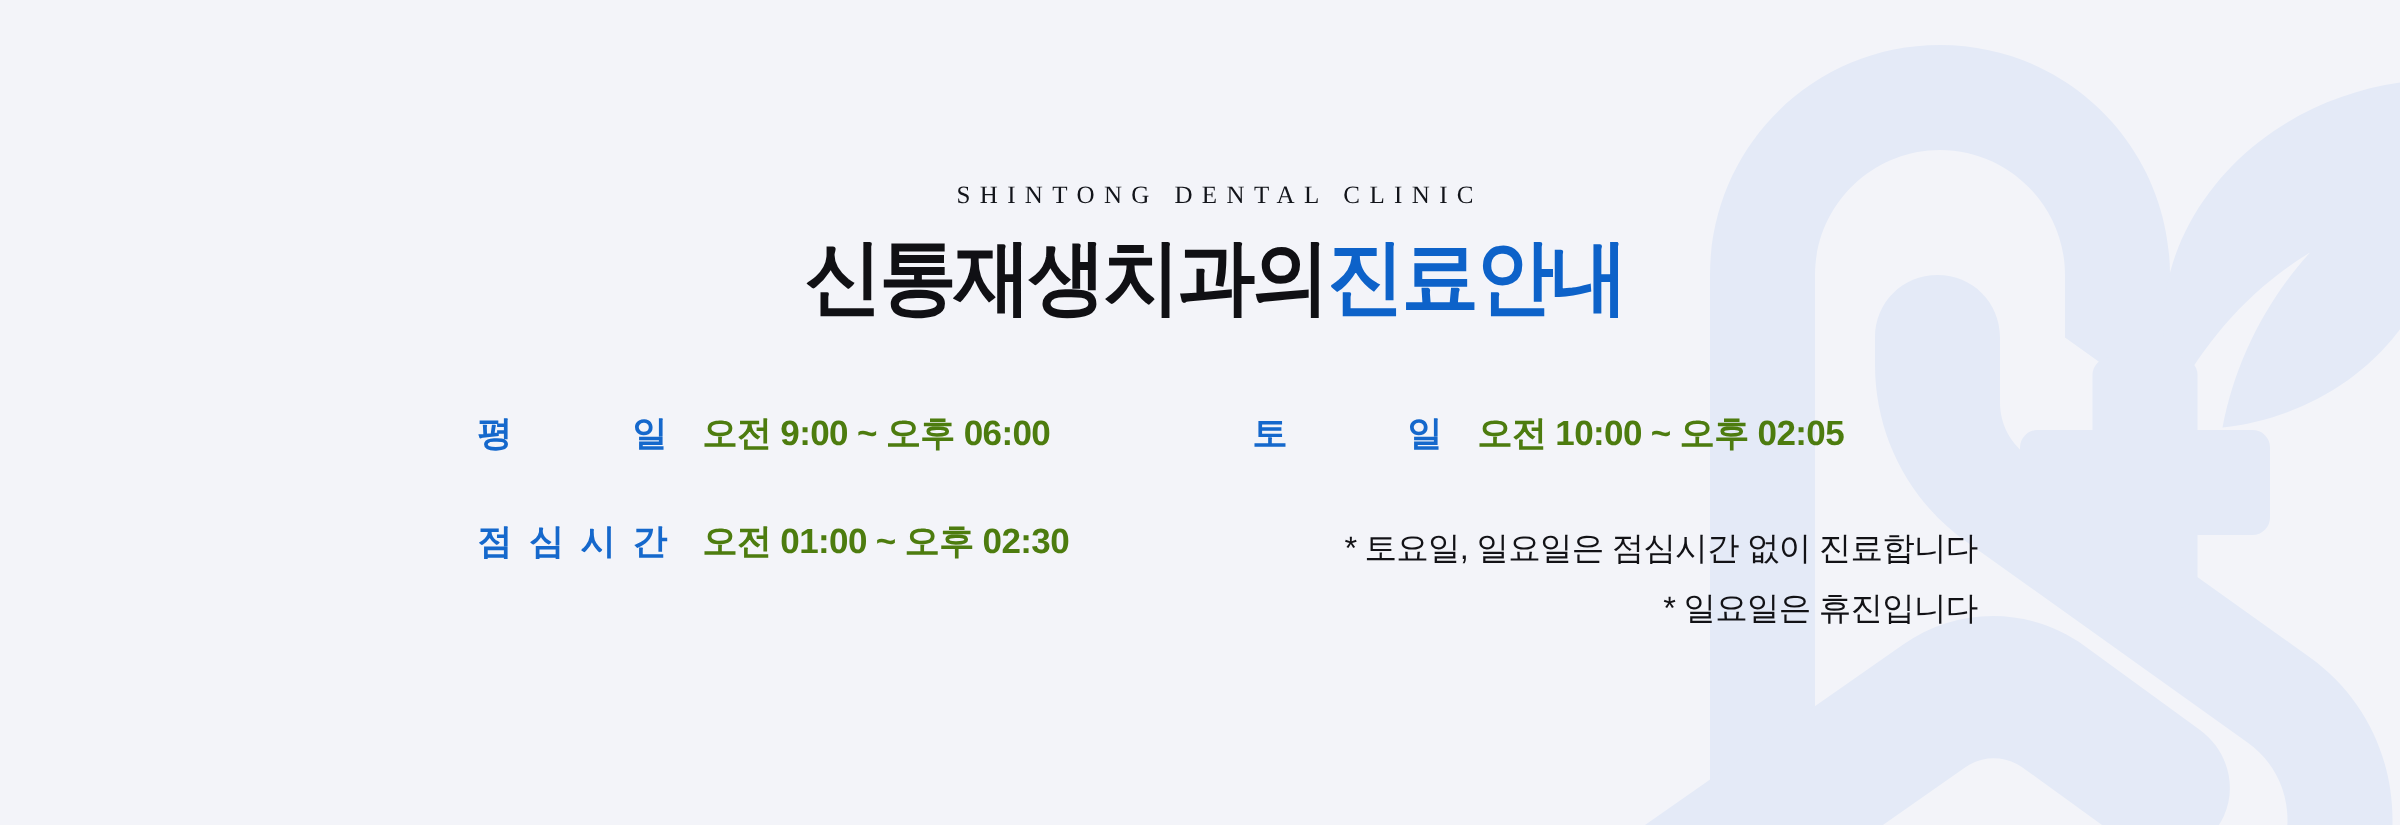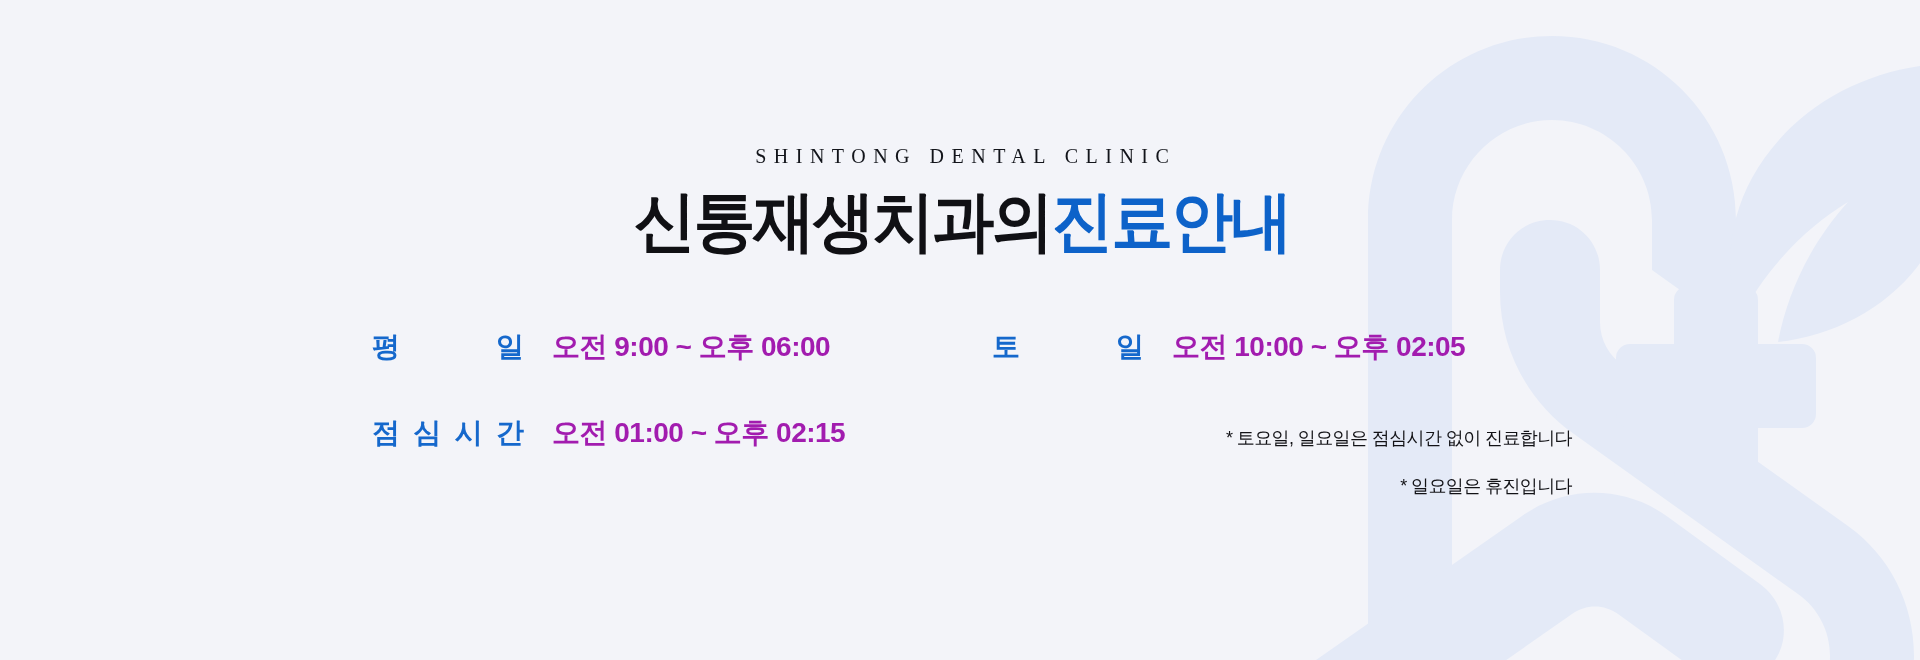--- a/index.html
+++ b/index.html
@@ -30,21 +30,21 @@
     width: 760px;
     height: 760px;
     pointer-events: none;
     user-select: none;
   }
   #watermark svg { display: block; width: 100%; height: 100%; }
 
   
   #content {
     position: absolute;
-    left: 2px;
+    left: 12px;
     top: 0;
     width: 1682px;
     height: 660px;
   }
 
   
   #eyebrow {
     position: absolute;
     top: 145px;
     left: 0;
@@ -101,40 +101,40 @@
     width: 152px;
     display: flex;
     justify-content: space-between;
     white-space: nowrap;
   }
   .lbl.spread-2 { letter-spacing: 0; }
   .lbl.spread-4 { letter-spacing: 0; }
   .lbl span { display: inline-block; }
 
   .val {
-    color: #a21caf;
+    color: #4d7c0f;
     font-size: 28px;
     font-weight: 700;
     line-height: 38px;
     white-space: nowrap;
     letter-spacing: -0.5px;
   }
 
   .col-left .val  { margin-left: 28px; }
   .col-right .lbl { width: 152px; }
   .col-right .val { margin-left: 28px; }
 
   
   #notes {
     width: 580px;
     text-align: right;
   }
   .note {
     color: #121216;
-    font-size: 18px;
+    font-size: 26px;
     font-weight: 500;
     line-height: 48px;
     white-space: nowrap;
     letter-spacing: -0.6px;
   }
 </style>
 </head>
 <body>
 
 <div id="banner">
@@ -245,21 +245,21 @@
 
       <div class="sched-row">
 
         <div class="col-left">
           <div class="lbl spread-4">
             <span>점</span>
             <span>심</span>
             <span>시</span>
             <span>간</span>
           </div>
-          <div class="val">오전 01:00 ~ 오후 02:15</div>
+          <div class="val">오전 01:00 ~ 오후 02:30</div>
         </div>
 
         <div class="col-right">
           <div id="notes">
             <div class="note">* 토요일, 일요일은 점심시간 없이 진료합니다</div>
             <div class="note">* 일요일은 휴진입니다</div>
           </div>
         </div>
 
       </div>

